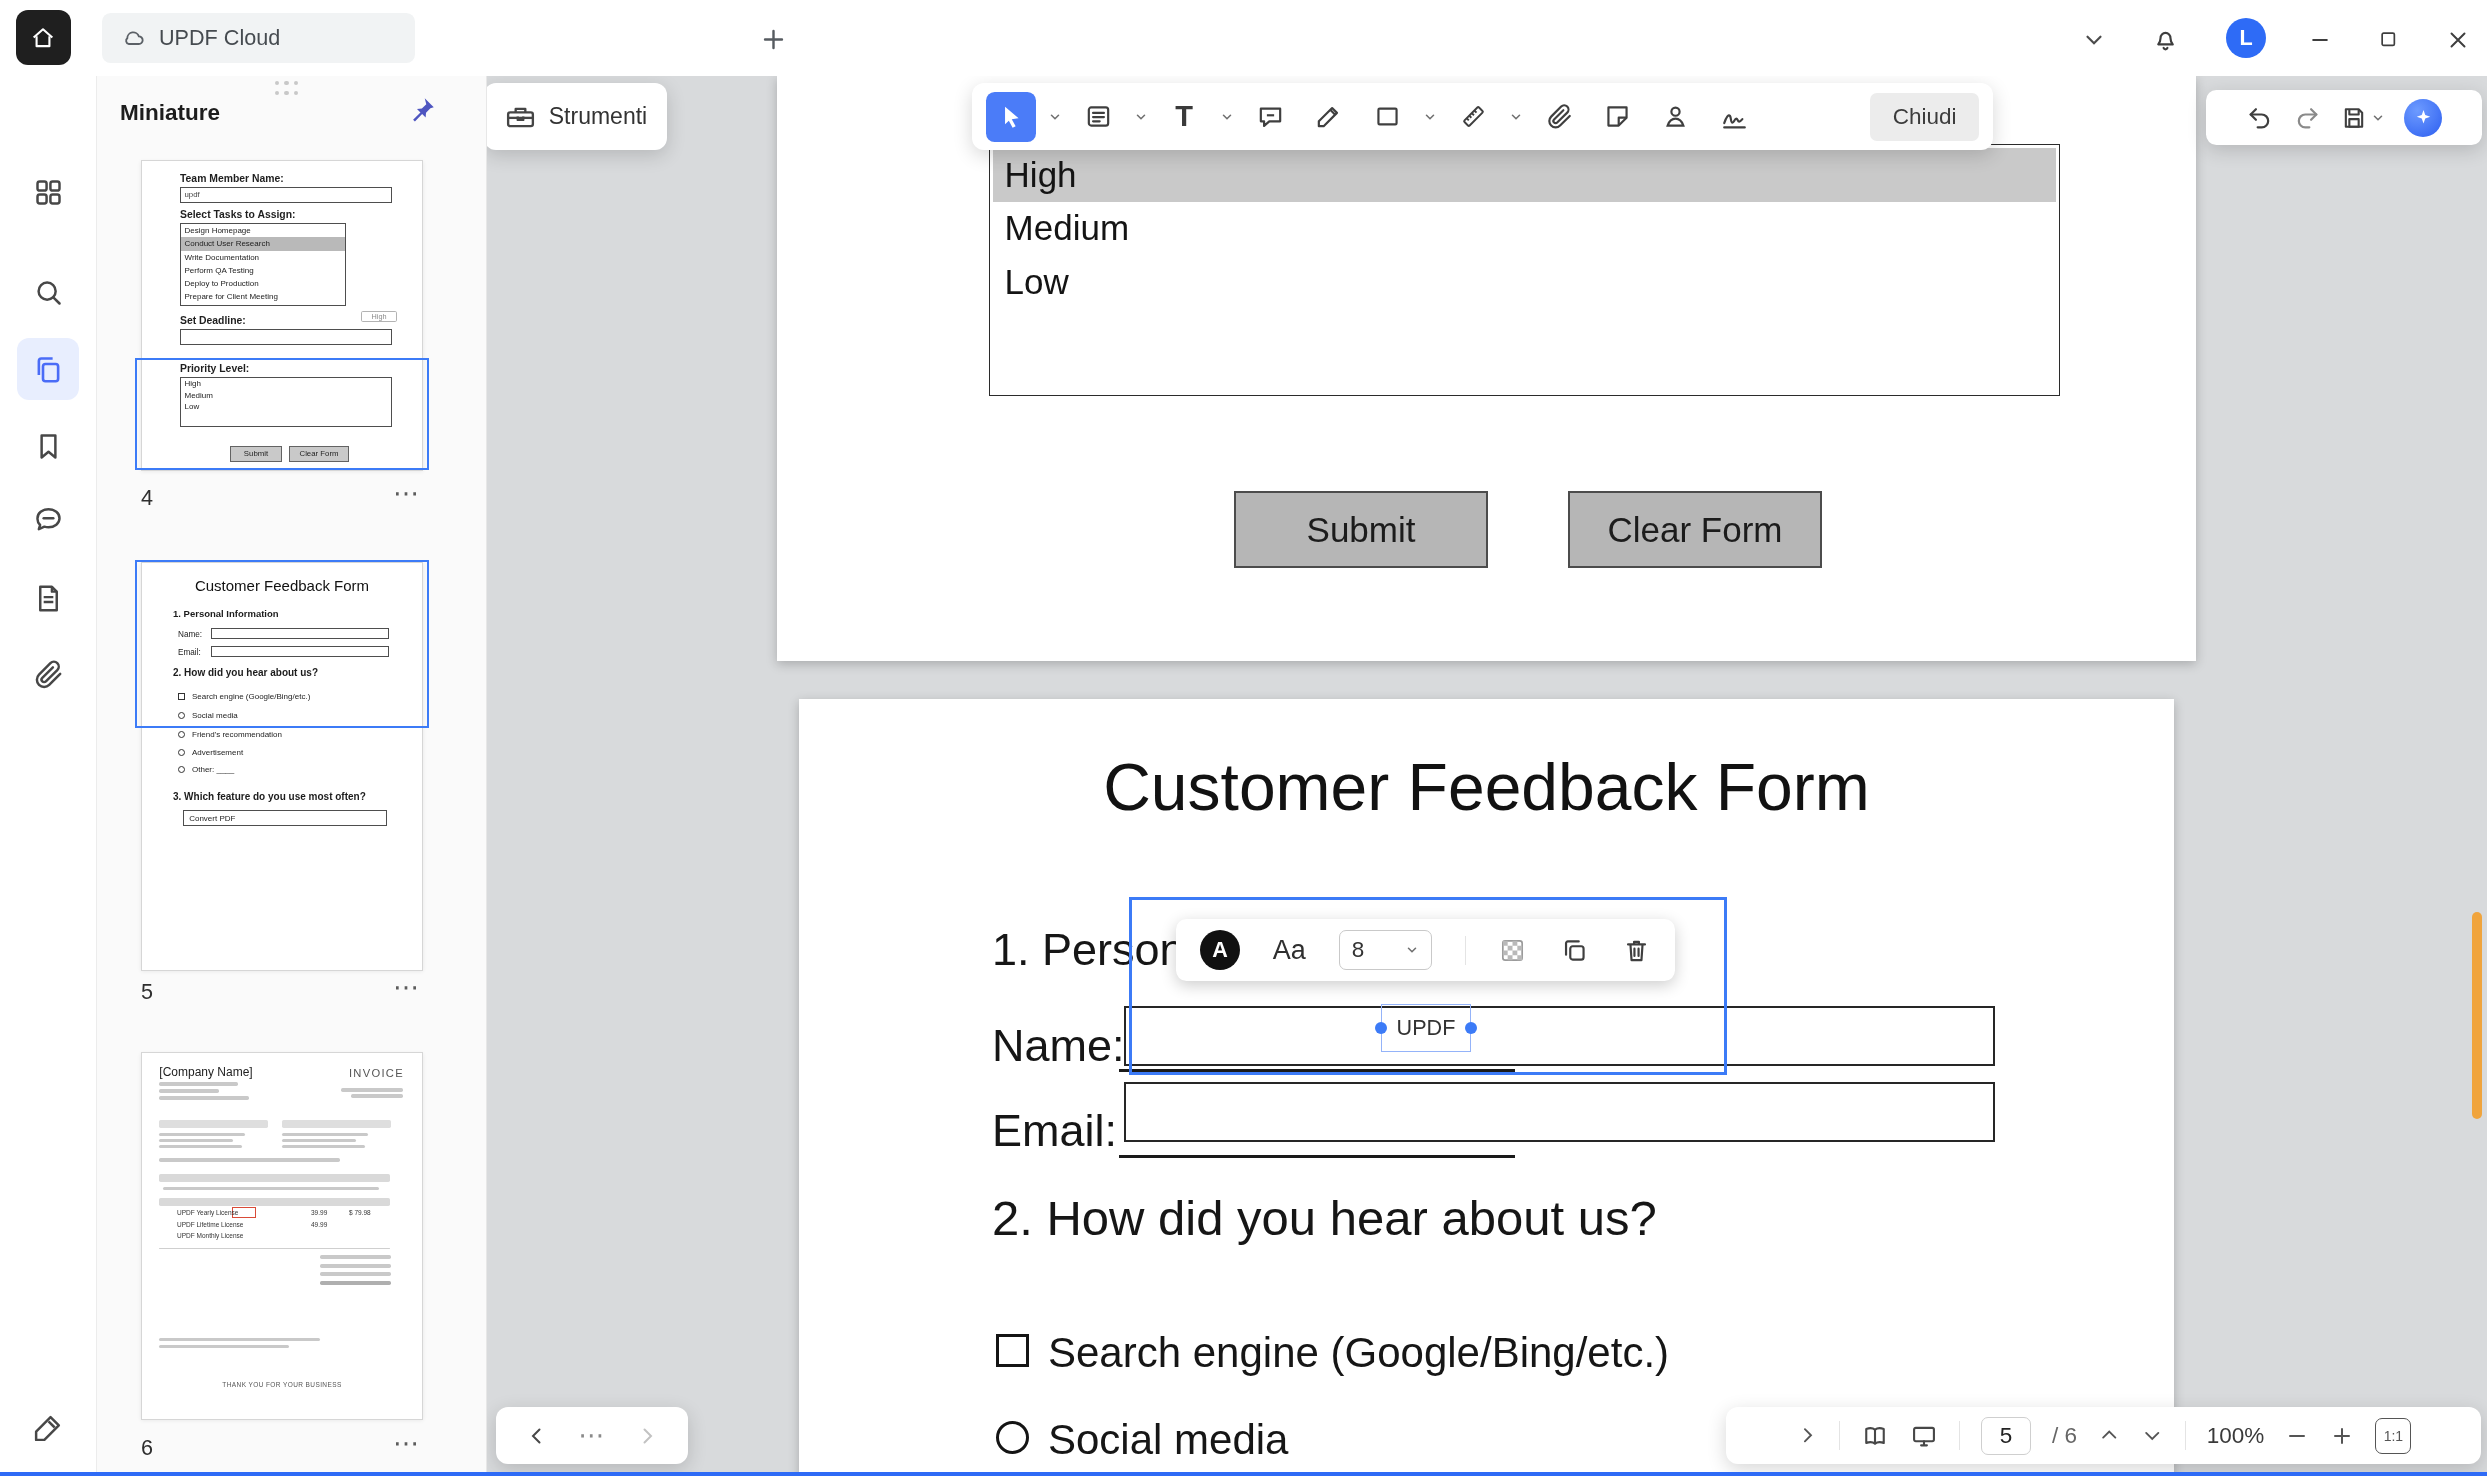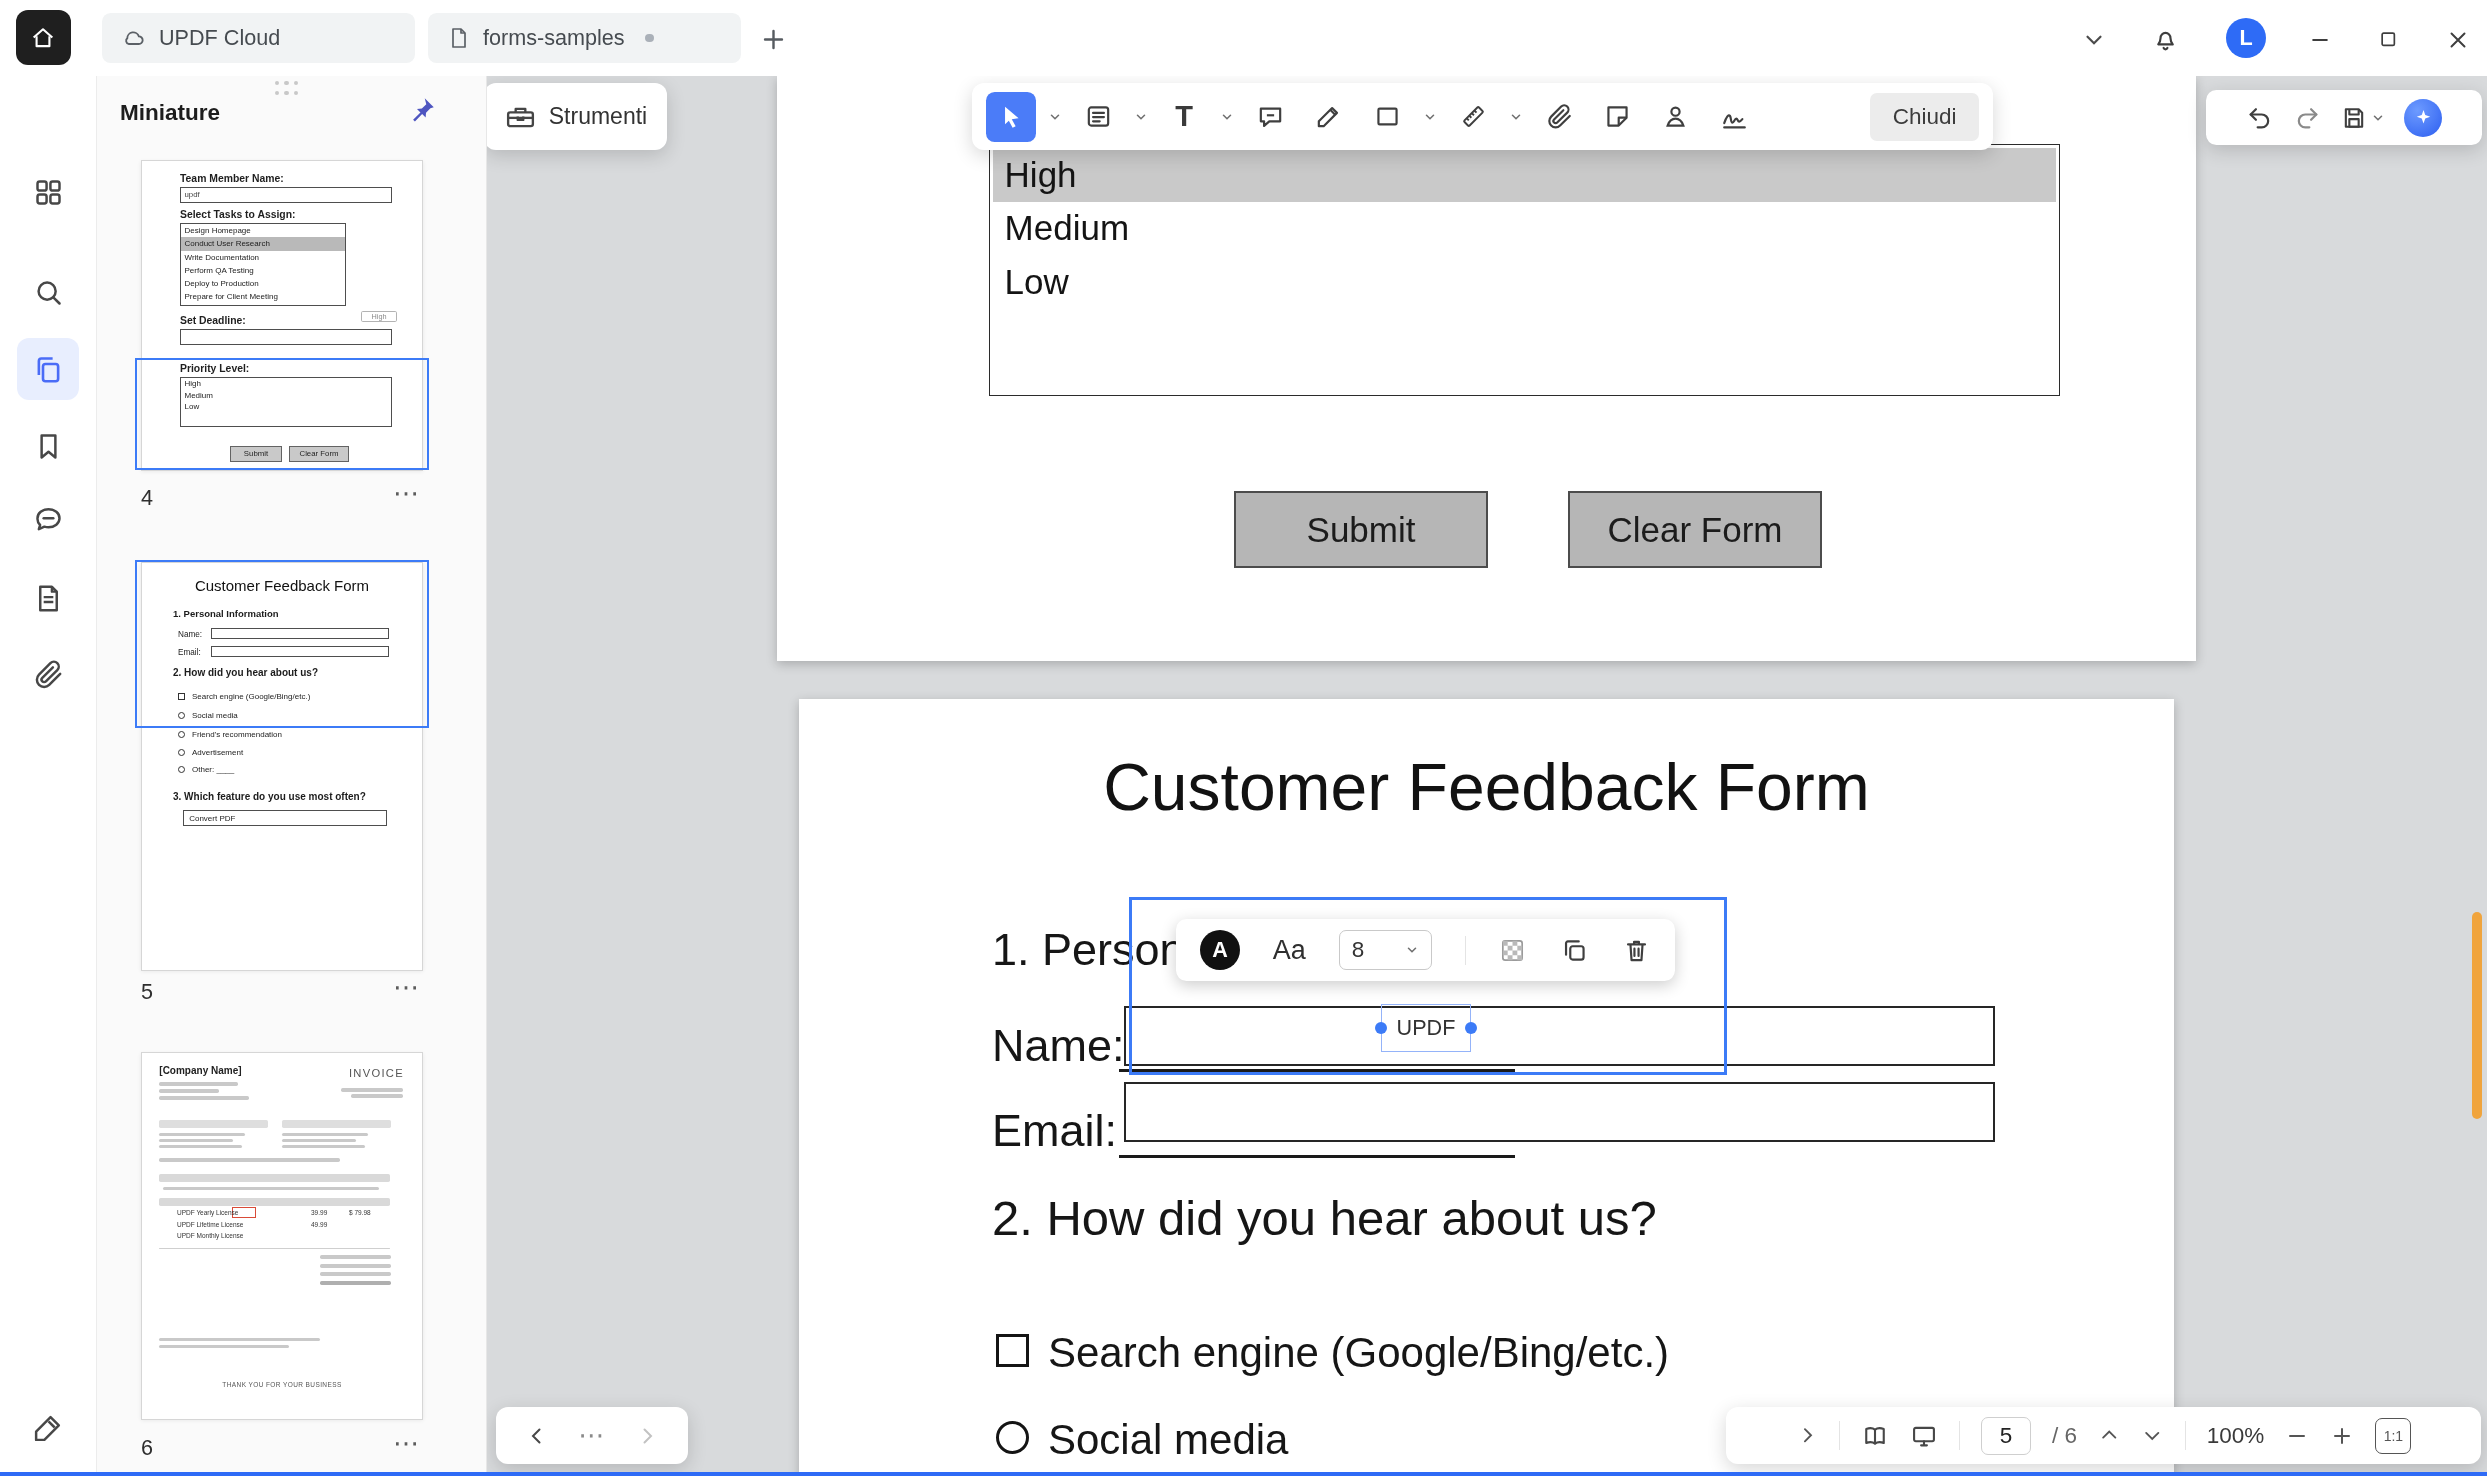--- a/index.html
+++ b/index.html
@@ -136,28 +136,20 @@
     <svg width="28" height="28" viewBox="0 0 24 24" fill="none" stroke="#fff" stroke-width="1.8" stroke-linejoin="round">
         <path d="M4 11.5L12 4.5l8 7"></path>
         <path d="M6.5 10.5V19h11v-8.5"></path>
       </svg>
   </div>
   <div class="tb-tab" style="left:102px;width:313px">
     <svg width="26" height="26" viewBox="0 0 24 24" fill="none" stroke="#5b6066" stroke-width="1.7" stroke-linecap="round">
         <path d="M7 17.5h9.5a3.5 3.5 0 100-7 5.5 5.5 0 00-10.7 1.8A3 3 0 007 17.5z"></path>
       </svg>
     <span>UPDF Cloud</span>
-  </div>
-  <div class="tb-tab" style="left:428px;width:313px">
-    <svg width="24" height="24" viewBox="0 0 24 24" fill="none" stroke="#5b6066" stroke-width="1.7" stroke-linejoin="round">
-        <path d="M6 3h8l4 4v14H6z"></path>
-        <path d="M14 3v4h4"></path>
-      </svg>
-    <span>forms-samples</span>
-    <span class="tabdot"></span>
   </div>
   <div class="winbtn" style="left:753px">
     <svg width="29" height="29" viewBox="0 0 24 24" stroke="#565b60" stroke-width="2" stroke-linecap="round" fill="none">
         <path d="M12 5v14M5 12h14"></path>
       </svg>
   </div>
   <div class="winbtn" style="left:2073px">
     <svg width="26" height="26" viewBox="0 0 24 24" fill="none" stroke="#4c4c4c" stroke-width="2" stroke-linecap="round">
         <path d="M6 9l6 6 6-6"></path>
       </svg>
@@ -301,21 +293,21 @@
     <div class="mark" style="left:36px;top:203px;border-radius:50%"></div>
     <div class="t5txt" style="left:50px;top:202px;font-size:8px">Other: ____</div>
     <div class="t5txt" style="left:31px;top:228px;font-size:10px;font-weight:600">3. Which feature do you use most often?</div>
     <div class="t4box" style="left:41px;top:247px;width:204px;height:15.5px;border-width:0.9px;font-size:8px;color:#222;padding:2.6px 0 0 5.2px">Convert PDF</div>
   </div>
   <div class="vp" style="top:484px;height:168px"></div>
   <div class="pnum" style="top:903px">5</div>
   <div class="pmenu" style="top:896px">⋯</div>
 
   <div class="thumb" style="top:976px;height:368px">
-    <div class="inv" style="left:17.3px;top:12px;font-size:10px;font-weight:700;color:#222">[Company Name]</div>
+    <div class="inv" style="left:17.3px;top:12px;font-size:12px;font-weight:400;color:#222">[Company Name]</div>
     <div class="inv" style="right:18px;top:14px;font-size:11.2px;color:#555;letter-spacing:1.3px">INVOICE</div>
     <i class="bar" style="left:17.3px;top:29px;width:79px;height:3.5px"></i>
     <i class="bar" style="left:17.3px;top:36px;width:60px;height:3.5px"></i>
     <i class="bar" style="left:17.3px;top:43px;width:90px;height:3.5px"></i>
     <i class="bar" style="left:199px;top:35px;width:62px;height:3.5px"></i>
     <i class="bar" style="left:209px;top:41px;width:52px;height:3.5px"></i>
     <i class="bar" style="left:17.3px;top:67px;width:109px;height:7.8px;background:#dedede"></i>
     <i class="bar" style="left:140px;top:67px;width:109px;height:7.8px;background:#dedede"></i>
     <i class="bar" style="left:17.3px;top:80px;width:86px;height:3px"></i>
     <i class="bar" style="left:17.3px;top:86px;width:74px;height:3px"></i>

